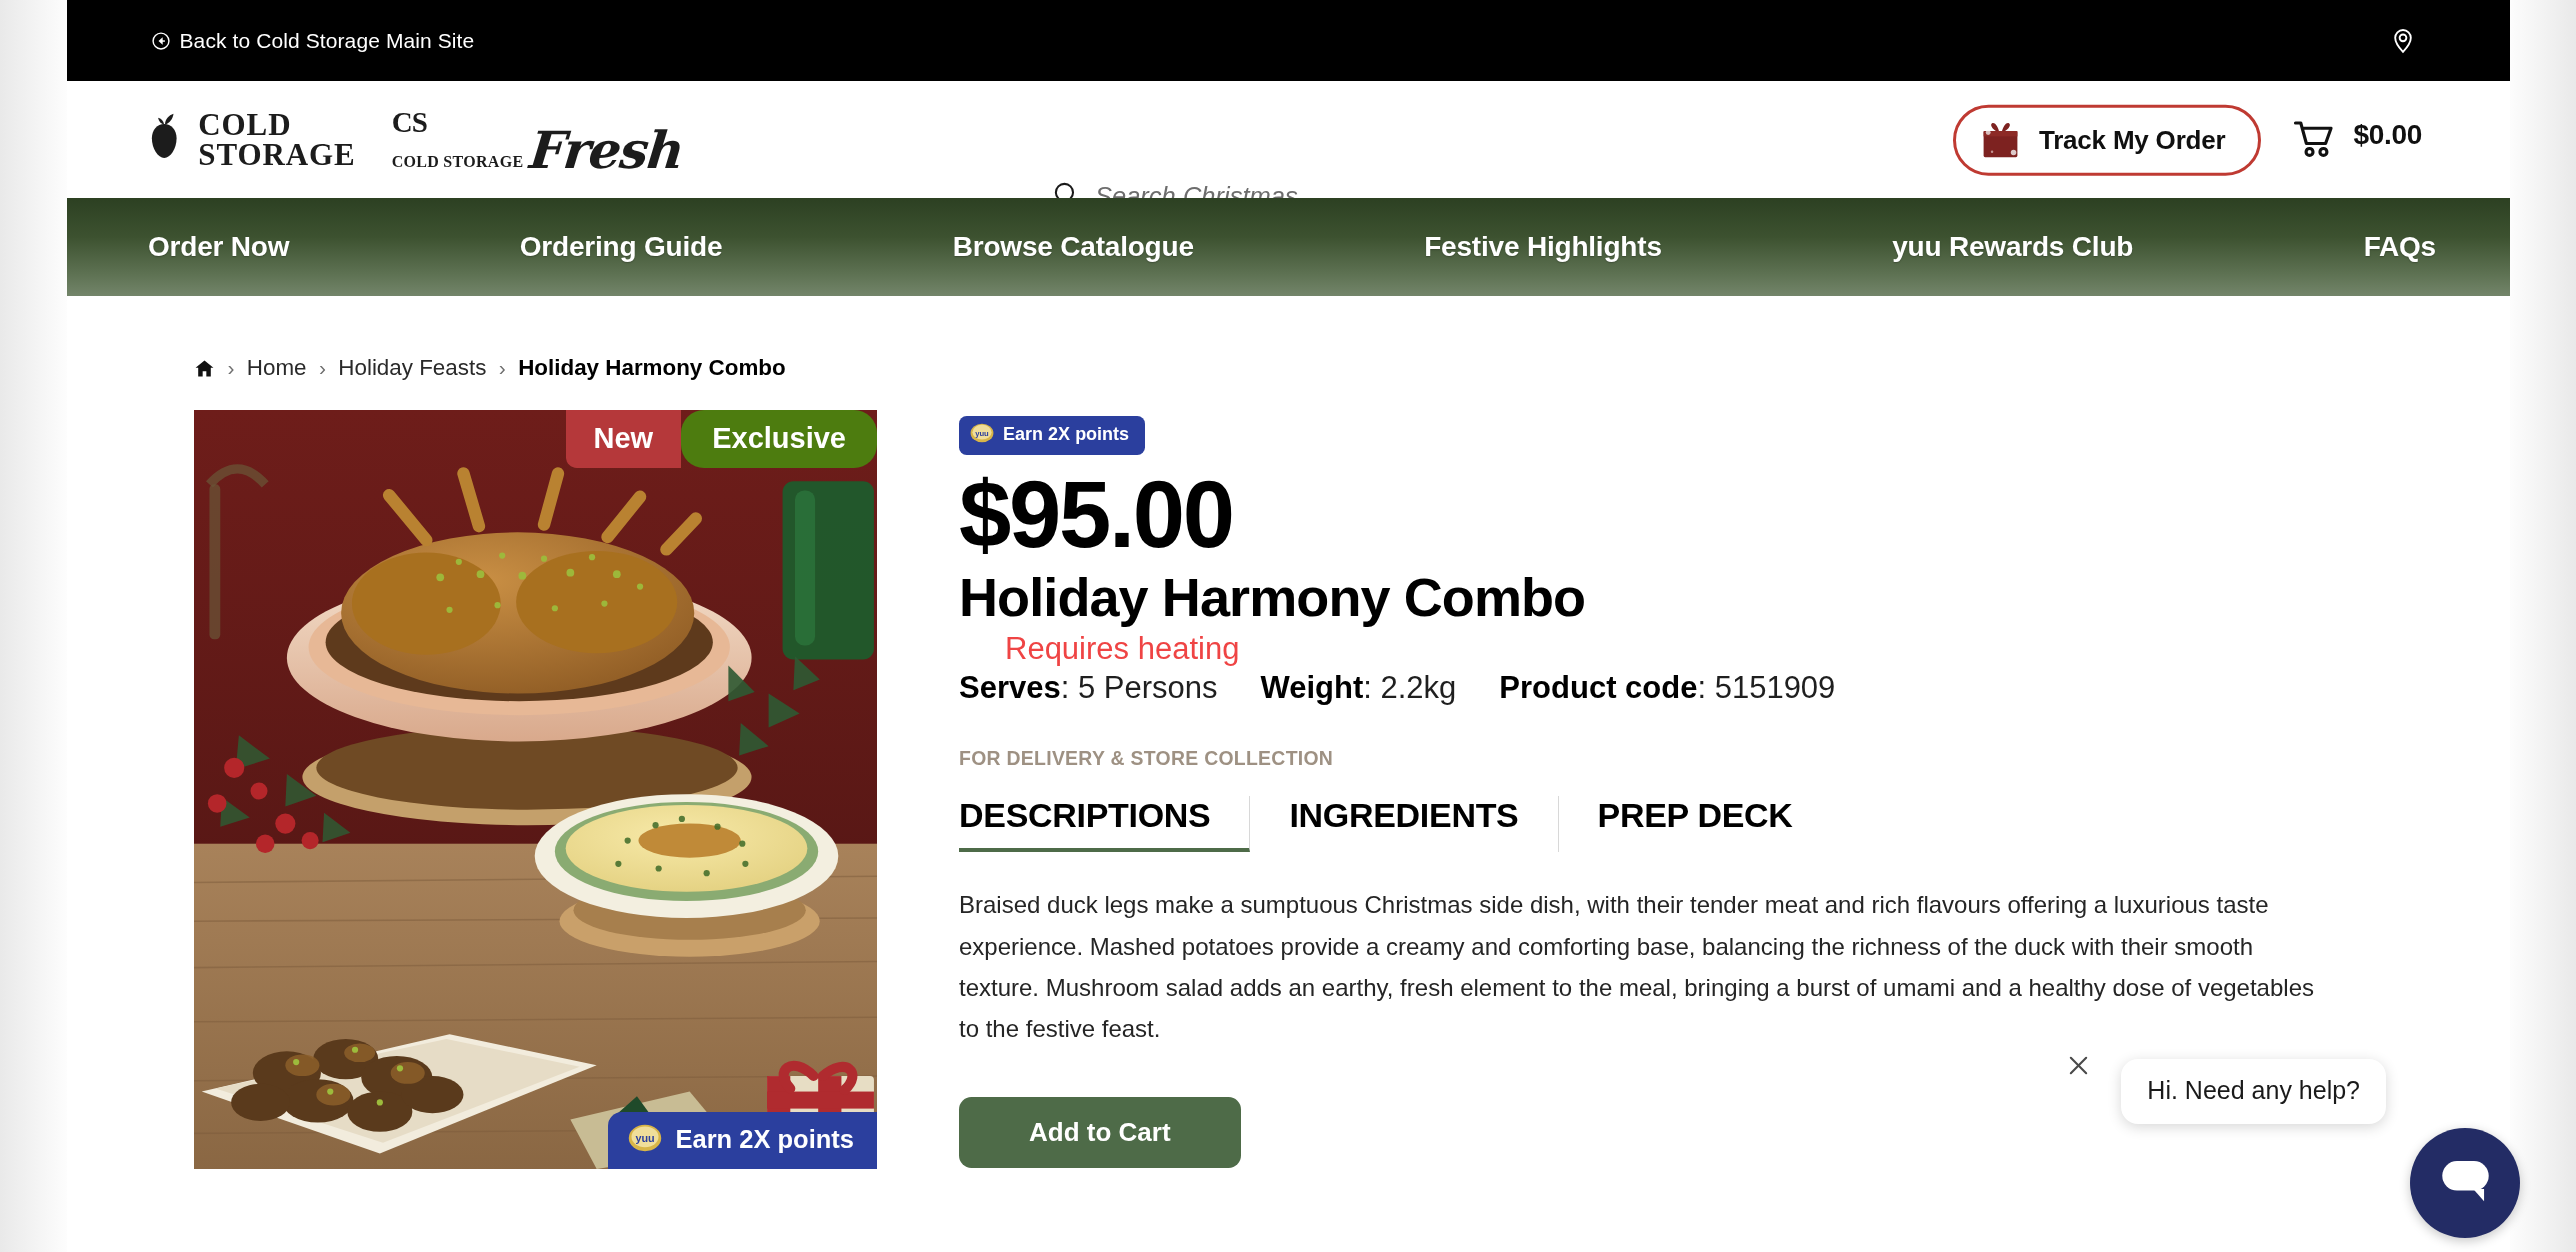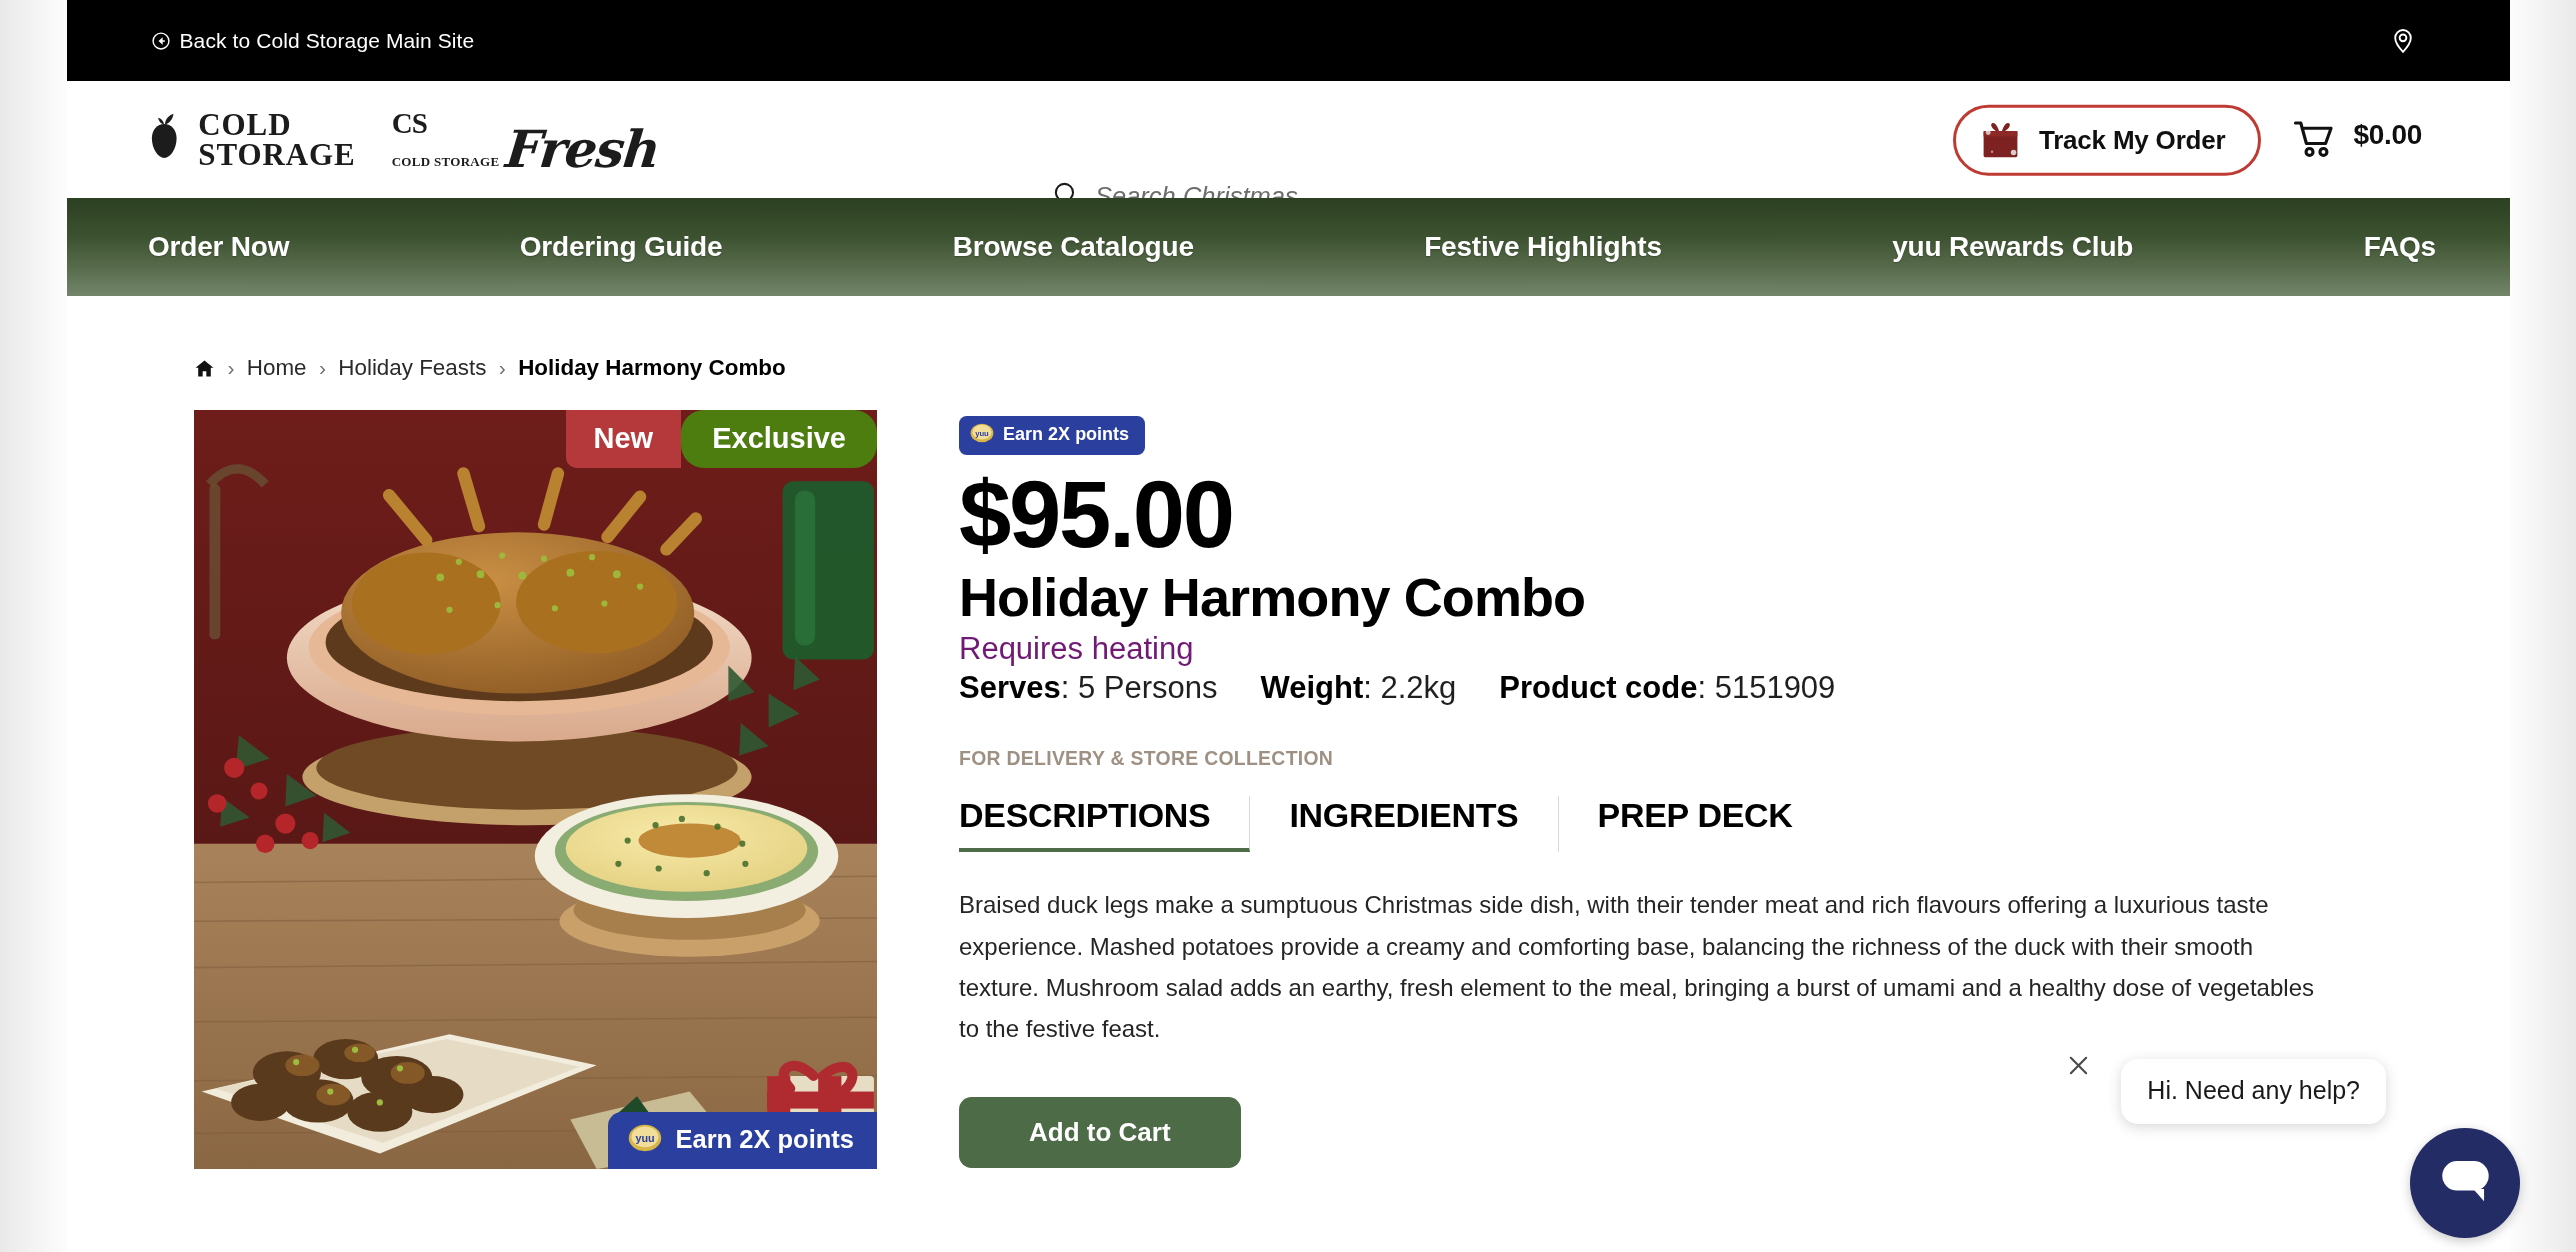--- a/index.html
+++ b/index.html
@@ -101,21 +101,21 @@
     font-family: "Liberation Serif", serif;
     font-weight: 700;
     font-size: 29px;
     color: #1c1c1c;
     line-height: .85;
     letter-spacing: -0.8px;
   }
   .lf-sub {
     font-family: "Liberation Serif", serif;
     font-weight: 700;
-    font-size: 13px;
+    font-size: 16px;
     color: #1c1c1c;
     letter-spacing: 0.3px;
     display: block;
     margin-top: 18px;
   }
   .lf-script {
     font-family: "DejaVu Serif", serif;
     font-style: italic;
     font-weight: 700;
     font-size: 51px;
@@ -307,24 +307,25 @@
   .title {
     font-size: 54px;
     font-weight: 700;
     color: #000;
     letter-spacing: -0.9px;
     line-height: 1.08;
     margin-top: 3.1px;
   }
   .subnote {
     font-size: 31px;
-    color: #701a75;
+    color: #ef4444;
     font-weight: 400;
     margin-top: 4.6px;
     line-height: 1.15;
+    margin-left: 46px;
   }
   .specs {
     display: flex;
     align-items: center;
     gap: 43px;
     margin-top: 3.1px;
     font-size: 31px;
     color: #1f1f1f;
     flex-wrap: wrap;
     line-height: 1.15;

